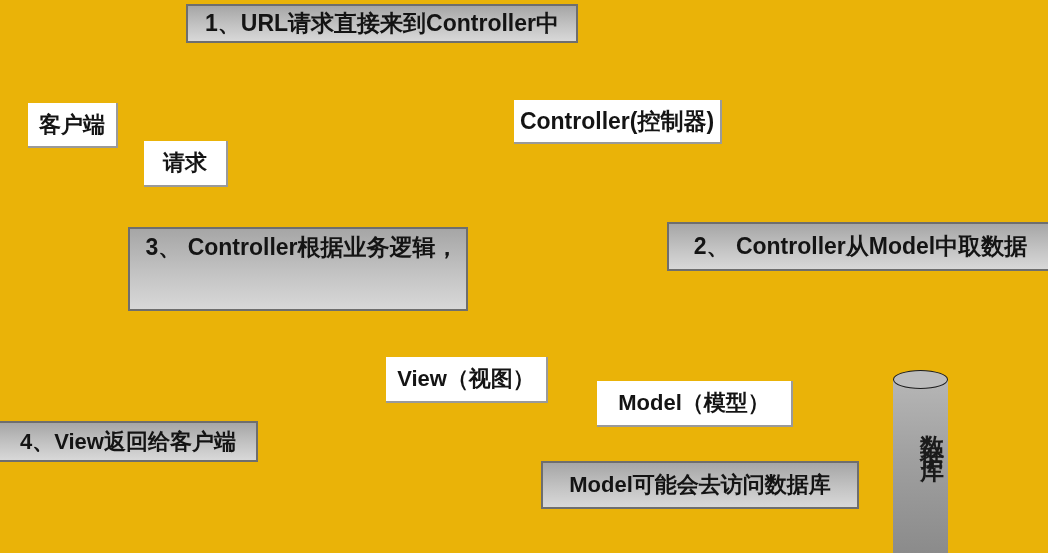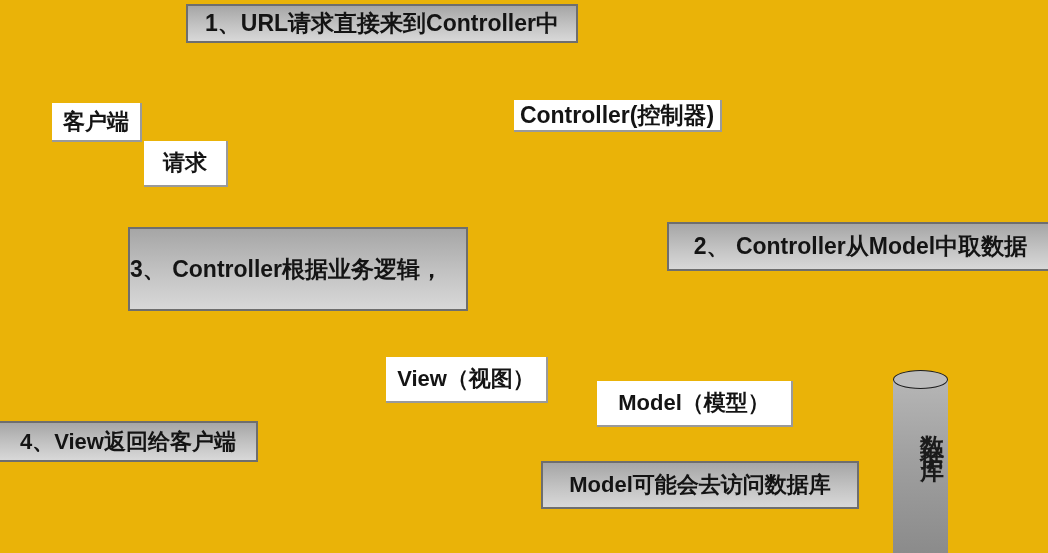--- a/index.html
+++ b/index.html
@@ -33,28 +33,28 @@
     border: 2px solid #6e6e6e;
     display: flex;
     align-items: center;
     justify-content: center;
     white-space: nowrap;
     font-size: 23px;
     box-sizing: border-box;
   }
   .step.left-align { justify-content: flex-start; }
   #step1 { left: 186px; top: 4px;  width: 392px; height: 39px; }
-  #client-node { left: 28px;  top: 103px; width: 90px;  height: 39px; margin-left: 24px; }
+  #client-node { left: 28px;  top: 103px; width: 90px;  height: 45px; }
   #request-node { left: 144px; top: 141px; width: 84px;  height: 46px; }
-  #controller-node { left: 514px; top: 100px; width: 208px; height: 32px; font-size: 23px; }
+  #controller-node { left: 514px; top: 100px; width: 208px; height: 44px; font-size: 23px; }
   #step2 { left: 667px; top: 222px; width: 385px; height: 49px; border-right: none; }
   #step3 {
     left: 128px; top: 227px; width: 340px; height: 84px;
-    flex-direction: column; align-items: flex-start; justify-content: center;
-    padding-left: 0; line-height: 37px;
+    flex-direction: row; align-items: flex-start; justify-content: center;
+    padding-left: 8px; line-height: 37px;
   }
   #view-node  { left: 386px; top: 357px; width: 162px; height: 46px; }
   #model-node { left: 597px; top: 357px; width: 196px; height: 46px; margin-top: 24px; }
   #step4 { left: -2px; top: 421px; width: 260px; height: 41px; font-size: 22px; }
   #db-note { left: 512px; top: 461px; width: 318px; height: 48px; font-size: 22px; margin-left: 29px; }
   
   .cylinder {
     position: absolute;
     left: 893px; top: 370px; width: 55px; height: 183px;
   }

